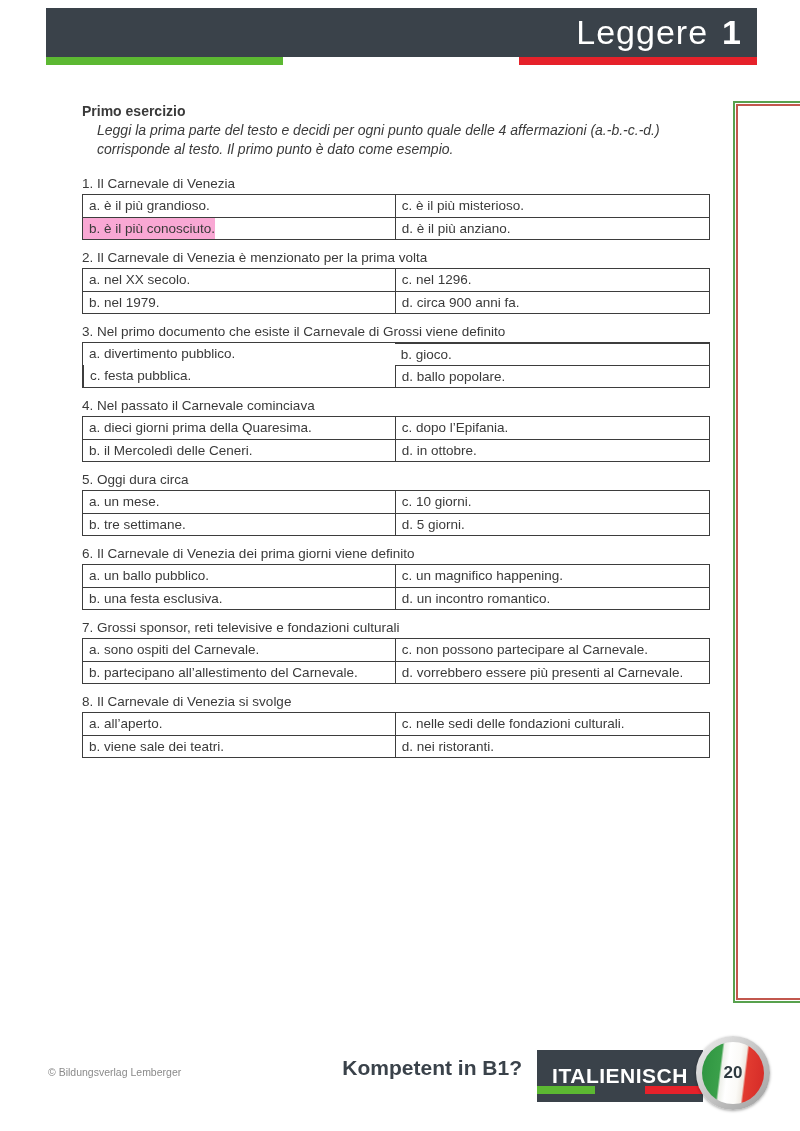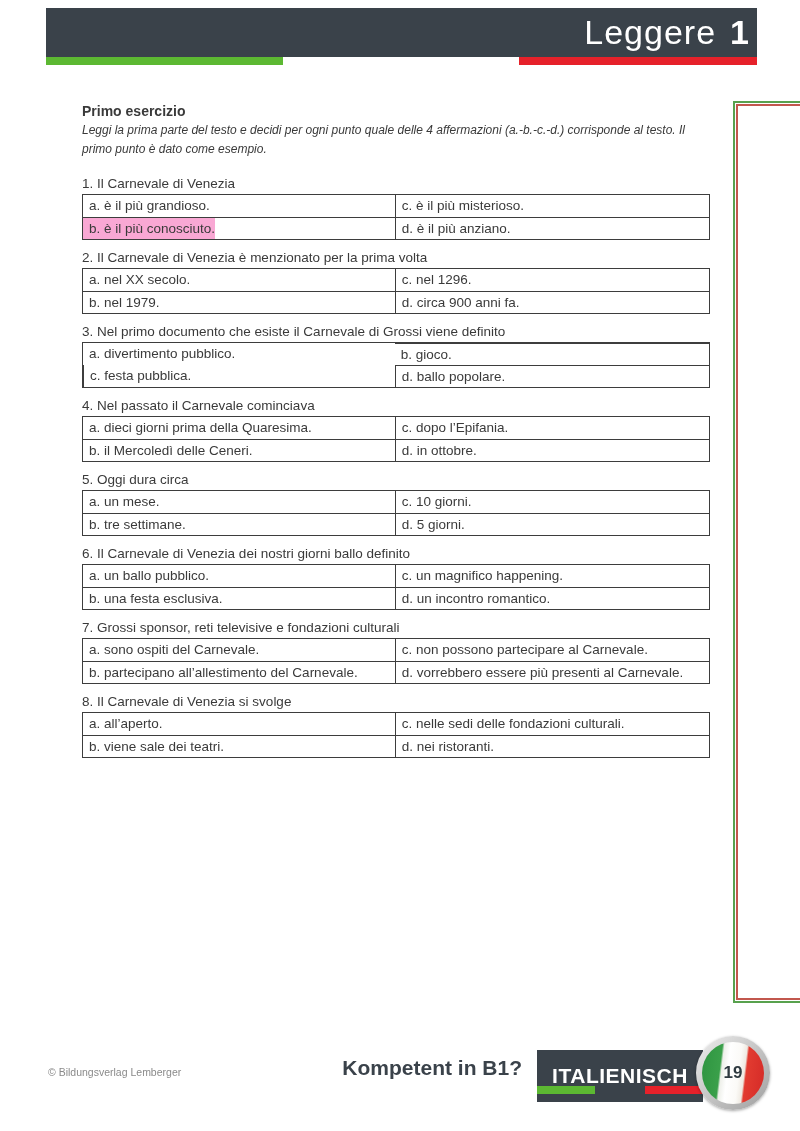--- a/index.html
+++ b/index.html
@@ -10,38 +10,38 @@
     overflow:hidden;
     font-family:"Liberation Sans", sans-serif;
     color:#3a3a3a;
   }
 
   
   .header-bar {
     position:absolute; left:46px; top:8px; width:711px; height:49px;
     background:#3a424a;
     display:flex; align-items:center; justify-content:flex-end;
-    padding-right:8px;
+    padding-right:16px;
   }
   .header-title { color:#ffffff; font-size:34px; font-weight:300; letter-spacing:1px; }
   .header-num { color:#ffffff; font-size:34px; font-weight:bold; margin-left:14px; }
   .header-green { position:absolute; left:46px; top:57px; width:237px; height:8px; background:#5cb832; }
   .header-red   { position:absolute; left:519px; top:57px; width:238px; height:8px; background:#e6212a; }
 
   
   .side-frame {
     position:absolute; left:733px; top:101px; width:120px; height:902px;
     border:2px solid #58a14e;
   }
   .side-frame-inner { position:absolute; inset:1px; border:2px solid #c2574e; }
 
   
   .content { position:absolute; left:82px; top:103px; width:628px; }
   .exercise-heading { font-size:14px; font-weight:bold; line-height:16px; margin-bottom:2px; }
-  .instructions { font-size:12px; font-style:italic; line-height:19px; margin-bottom:17px; }
+  .instructions { font-size:14px; font-style:italic; line-height:19px; margin-bottom:17px;margin-left:15px; }
 
   .question { margin-bottom:10px; }
   .q-label { font-size:13.5px; line-height:16px; margin-bottom:2px; }
   .q-table {
     display:grid;
     grid-template-columns:49.8% 50.2%;
     border:1px solid #3d3d3d;
   }
   .q-cell {
     height:22px; line-height:21px; font-size:13.5px;
@@ -168,21 +168,21 @@
       <div class="q-cell"><span class="opt">a. un mese.</span></div>
       <div class="q-cell col-right"><span class="opt">c. 10 giorni.</span></div>
       <div class="q-cell row-bottom"><span class="opt">b. tre settimane.</span></div>
       <div class="q-cell col-right row-bottom"><span class="opt">d. 5 giorni.</span></div>
     </div>
   </div>
 
   <div class="question">
     <div class="q-label">
       <span>6.</span>
-      <span>Il Carnevale di Venezia dei nostri giorni ballo definito</span>
+      <span>Il Carnevale di Venezia dei prima giorni viene definito</span>
     </div>
     <div class="q-table">
       <div class="q-cell"><span class="opt">a. un ballo pubblico.</span></div>
       <div class="q-cell col-right"><span class="opt">c. un magnifico happening.</span></div>
       <div class="q-cell row-bottom"><span class="opt">b. una festa esclusiva.</span></div>
       <div class="q-cell col-right row-bottom"><span class="opt">d. un incontro romantico.</span></div>
     </div>
   </div>
 
   <div class="question">
@@ -215,15 +215,15 @@
 
 <div class="copyright">© Bildungsverlag Lemberger</div>
 <div class="series-title">Kompetent in B1?</div>
 <div class="lang-box">
   <span>ITALIENISCH</span>
 </div>
 <div class="lang-underline-green"></div>
 <div class="lang-underline-red"></div>
 <div class="page-badge">
   <div class="badge-flag">
-    <span class="badge-number">19</span>
+    <span class="badge-number">20</span>
   </div>
 </div>
 
 </body></html>

